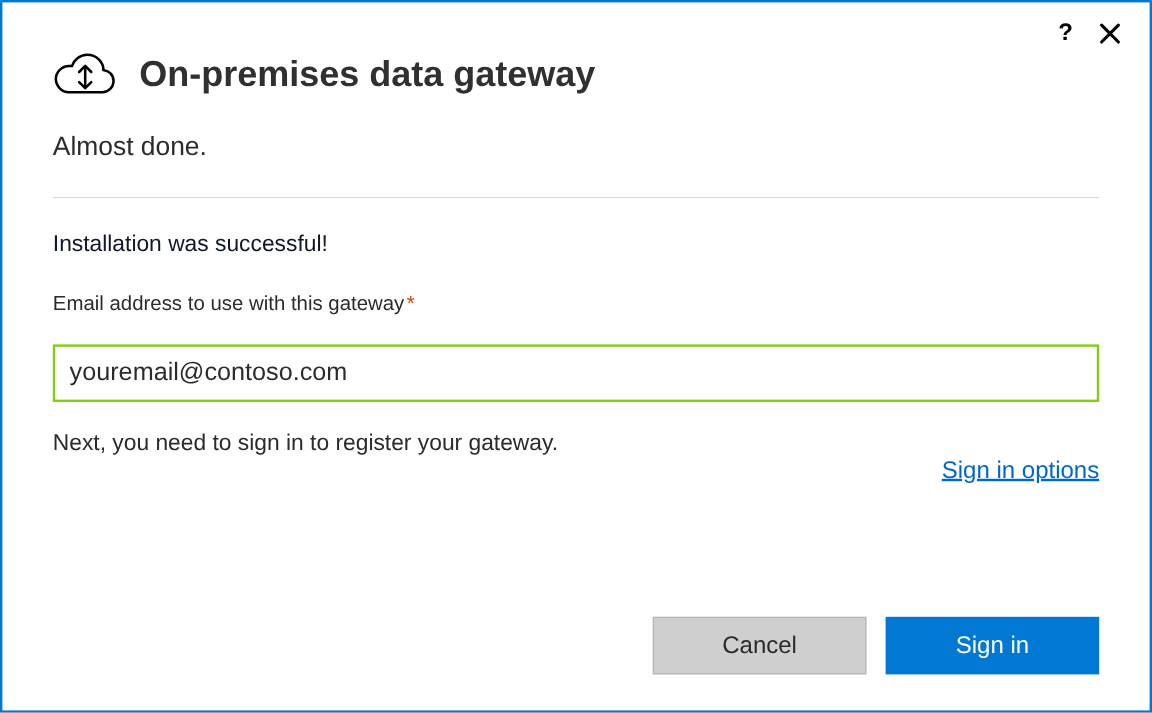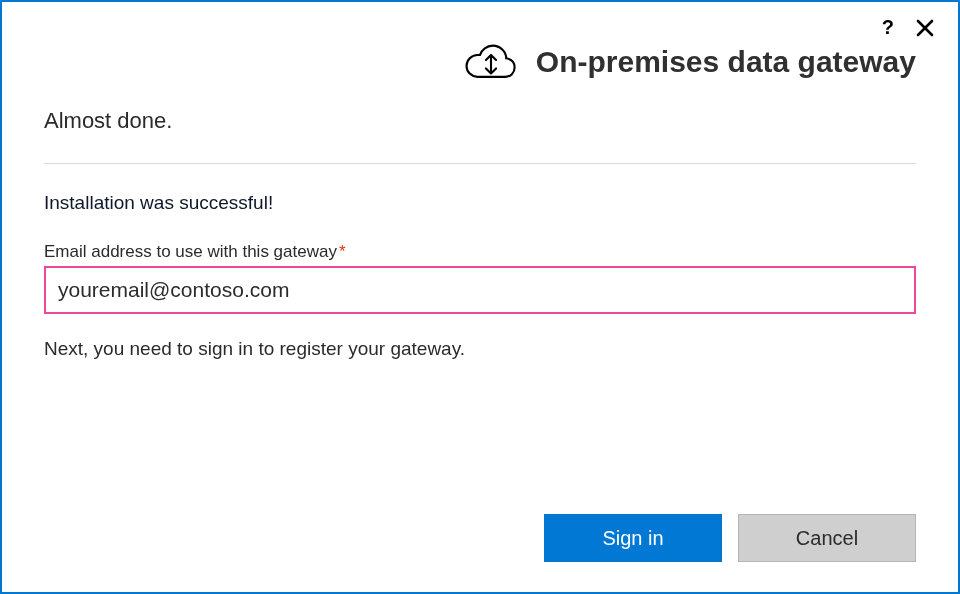--- a/index.html
+++ b/index.html
@@ -44,21 +44,20 @@
       align-items: center;
       justify-content: center;
     }
     .close-icon svg { width: 18px; height: 18px; }
     .header-row {
       display: flex;
       align-items: center;
       gap: 18px;
       margin-top: 8px;
       margin-bottom: 22px;
-      justify-content: flex-end;
     }
     .cloud-icon svg {
       width: 54px;
       height: 44px;
     }
     .title {
       font-size: 30px;
       color: #303030;
       font-weight: 600;
     }
@@ -73,31 +72,31 @@
       margin-bottom: 28px;
     }
     .status-text {
       font-size: 19px;
       color: #0f172a;
       margin-bottom: 28px;
     }
     .field-label {
       font-size: 17px;
       color: #2b2b2b;
-      margin-bottom: 4px;
+      margin-bottom: 24px;
     }
     .required-star {
       color: #d83b01;
       margin-left: 2px;
     }
     .email-input {
       width: 100%;
       font-size: 21px;
       padding: 10px 12px;
-      border: 2px solid #ec4899;
+      border: 2px solid #84cc16;
       outline: none;
       color: #2b2b2b;
       font-family: inherit;
       margin-bottom: 24px;
     }
     .next-text {
       font-size: 19px;
       color: #2b2b2b;
     }
     .link-row {
@@ -168,19 +167,22 @@
   <div class="status-text">Installation was successful!</div>
 
   <div class="field-label">
     <span>Email address to use with this gateway</span><span class="required-star">*</span>
   </div>
 
   <input type="text" class="email-input" value="youremail@contoso.com" style="">
 
   <div class="next-text">Next, you need to sign in to register your gateway.</div>
 
+  <div class="link-row">
+    <a class="signin-options-link">Sign in options</a>
+  </div>
 
   <div class="button-row">
+    <button class="btn btn-secondary">Cancel</button>
     <button class="btn btn-primary">Sign in</button>
-    <button class="btn btn-secondary">Cancel</button>
   </div>
 
 </div>
 
 </body></html>

